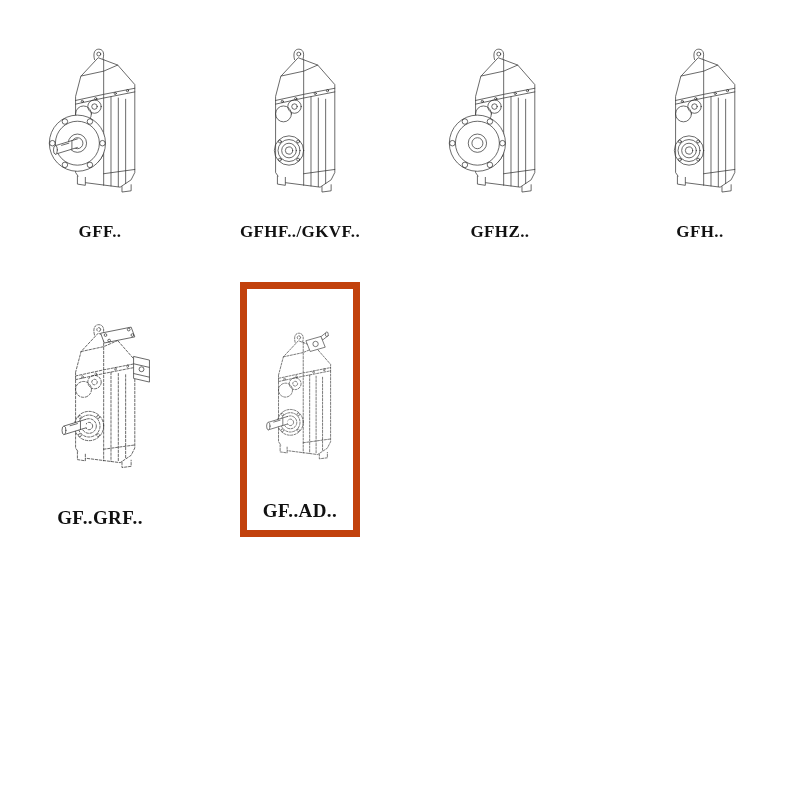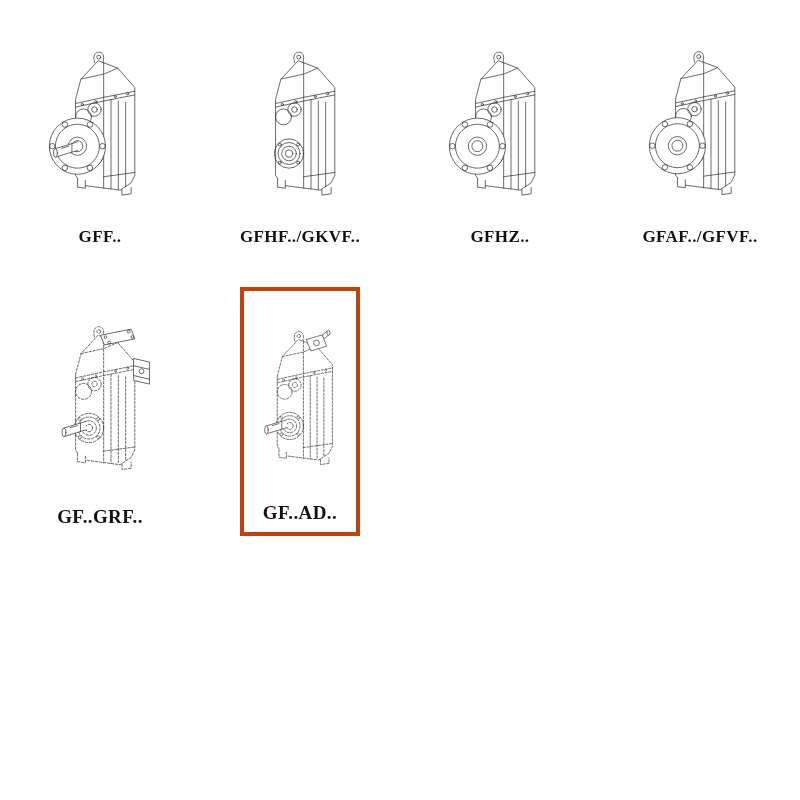--- a/index.html
+++ b/index.html
@@ -5,21 +5,21 @@
   html,body{margin:0;padding:0;background:#ffffff;}
   .page{
     width:800px;height:800px;background:#ffffff;box-sizing:border-box;
     display:grid;grid-template-columns:repeat(4,1fr);grid-template-rows:repeat(3,1fr);
     font-family:"Liberation Serif","DejaVu Serif",serif;
   }
   .cell{
     display:flex;flex-direction:column;align-items:center;justify-content:flex-end;
     padding:4px 2px 8px;box-sizing:border-box;min-width:0;
   }
-  .cell.boxed{border:4px solid #c2410c;font-family:Liberation Serif, serif;}
+  .cell.boxed{border:7px solid #c2410c;font-family:Liberation Serif, serif;}
   .art{flex:1;display:flex;align-items:center;justify-content:center;width:100%;min-height:0;}
   .art svg{display:block;height:200px;width:auto;max-width:100%;}
   .row3 .art svg{height:205px;}
   .lbl{
     font-weight:bold;font-size:17px;letter-spacing:.4px;color:#111111;
     text-align:center;white-space:nowrap;margin-top:2px;
   }
   .lbl.lg{font-size:19px;}
   
   use.dashed{stroke-dasharray:4 2.6;}
@@ -143,33 +143,32 @@
   <figure class="cell">
     <div class="art">
       <svg viewBox="0 0 190 240">
           <use href="#g-gearbox"></use>
           <use href="#g-flange"></use>
         </svg>
     </div>
     <figcaption class="lbl">GFHZ..</figcaption>
   </figure>
 
+  <figure class="cell">
+    <div class="art">
+      <svg viewBox="0 0 190 240">
+          <use href="#g-gearbox"></use>
+        </svg>
+    </div>
+    <figcaption class="lbl">GFH..</figcaption>
+  </figure>
 
 
 
 
-  <figure class="cell row3">
-    <div class="art">
-      <svg viewBox="0 0 190 240">
-          <use href="#g-gearbox"></use>
-          <use href="#g-flange"></use>
-        </svg>
-    </div>
-    <figcaption class="lbl">GFAF../GFVF..</figcaption>
-  </figure>
 
 
   <figure class="cell row3">
     <div class="art">
       <svg viewBox="0 0 190 240">
           <use href="#g-gearbox" class="dashed"></use>
           <use href="#g-grf"></use>
           <use href="#g-shaft" x="14" y="8"></use>
         </svg>
     </div>

